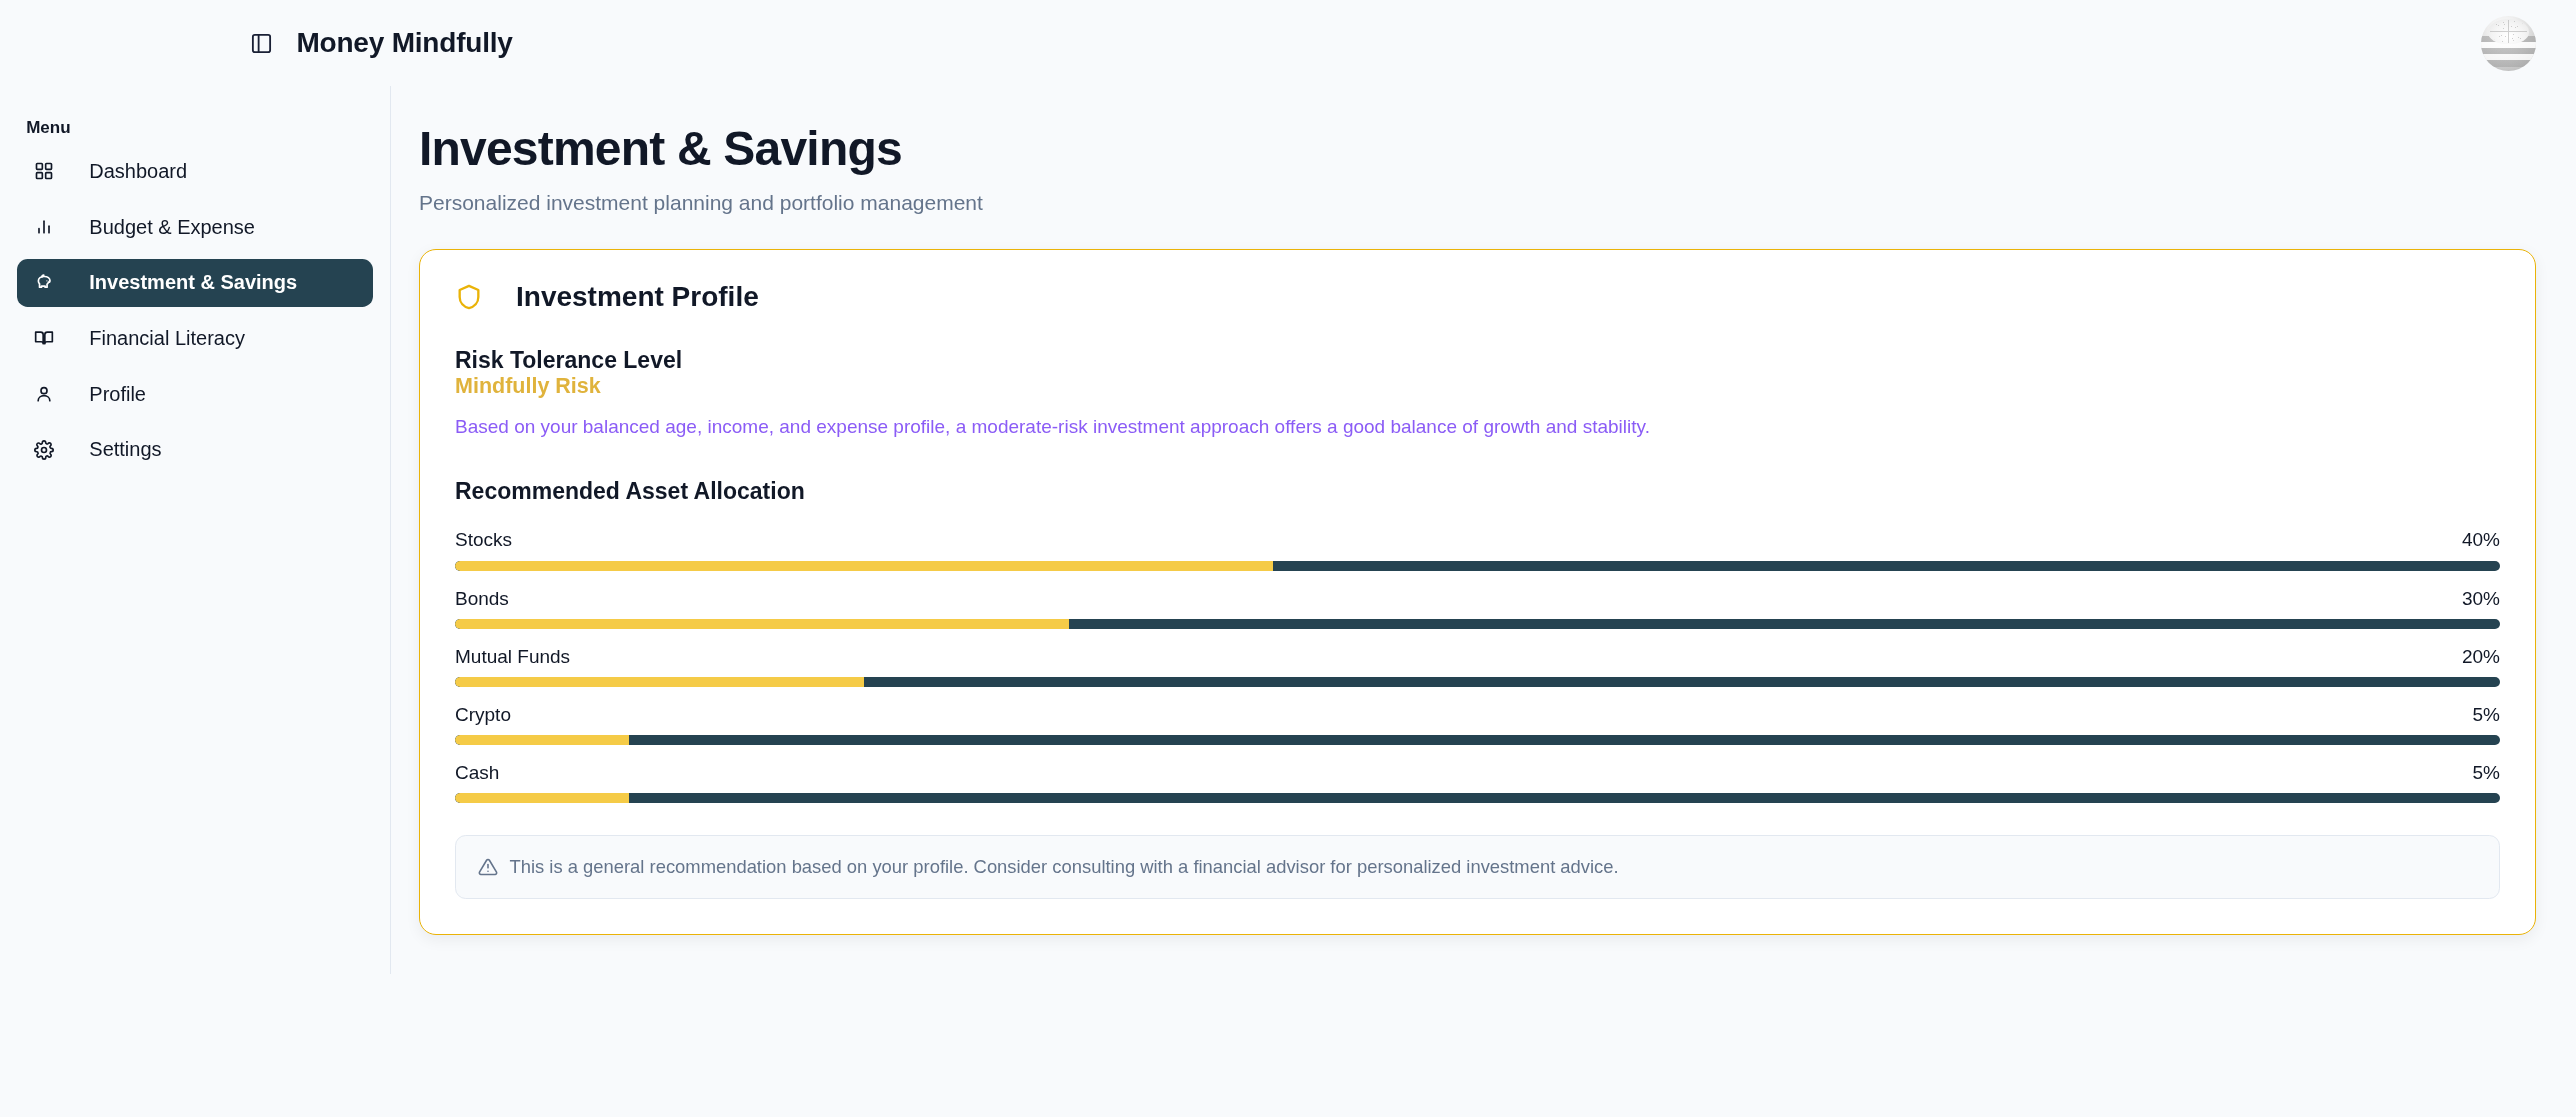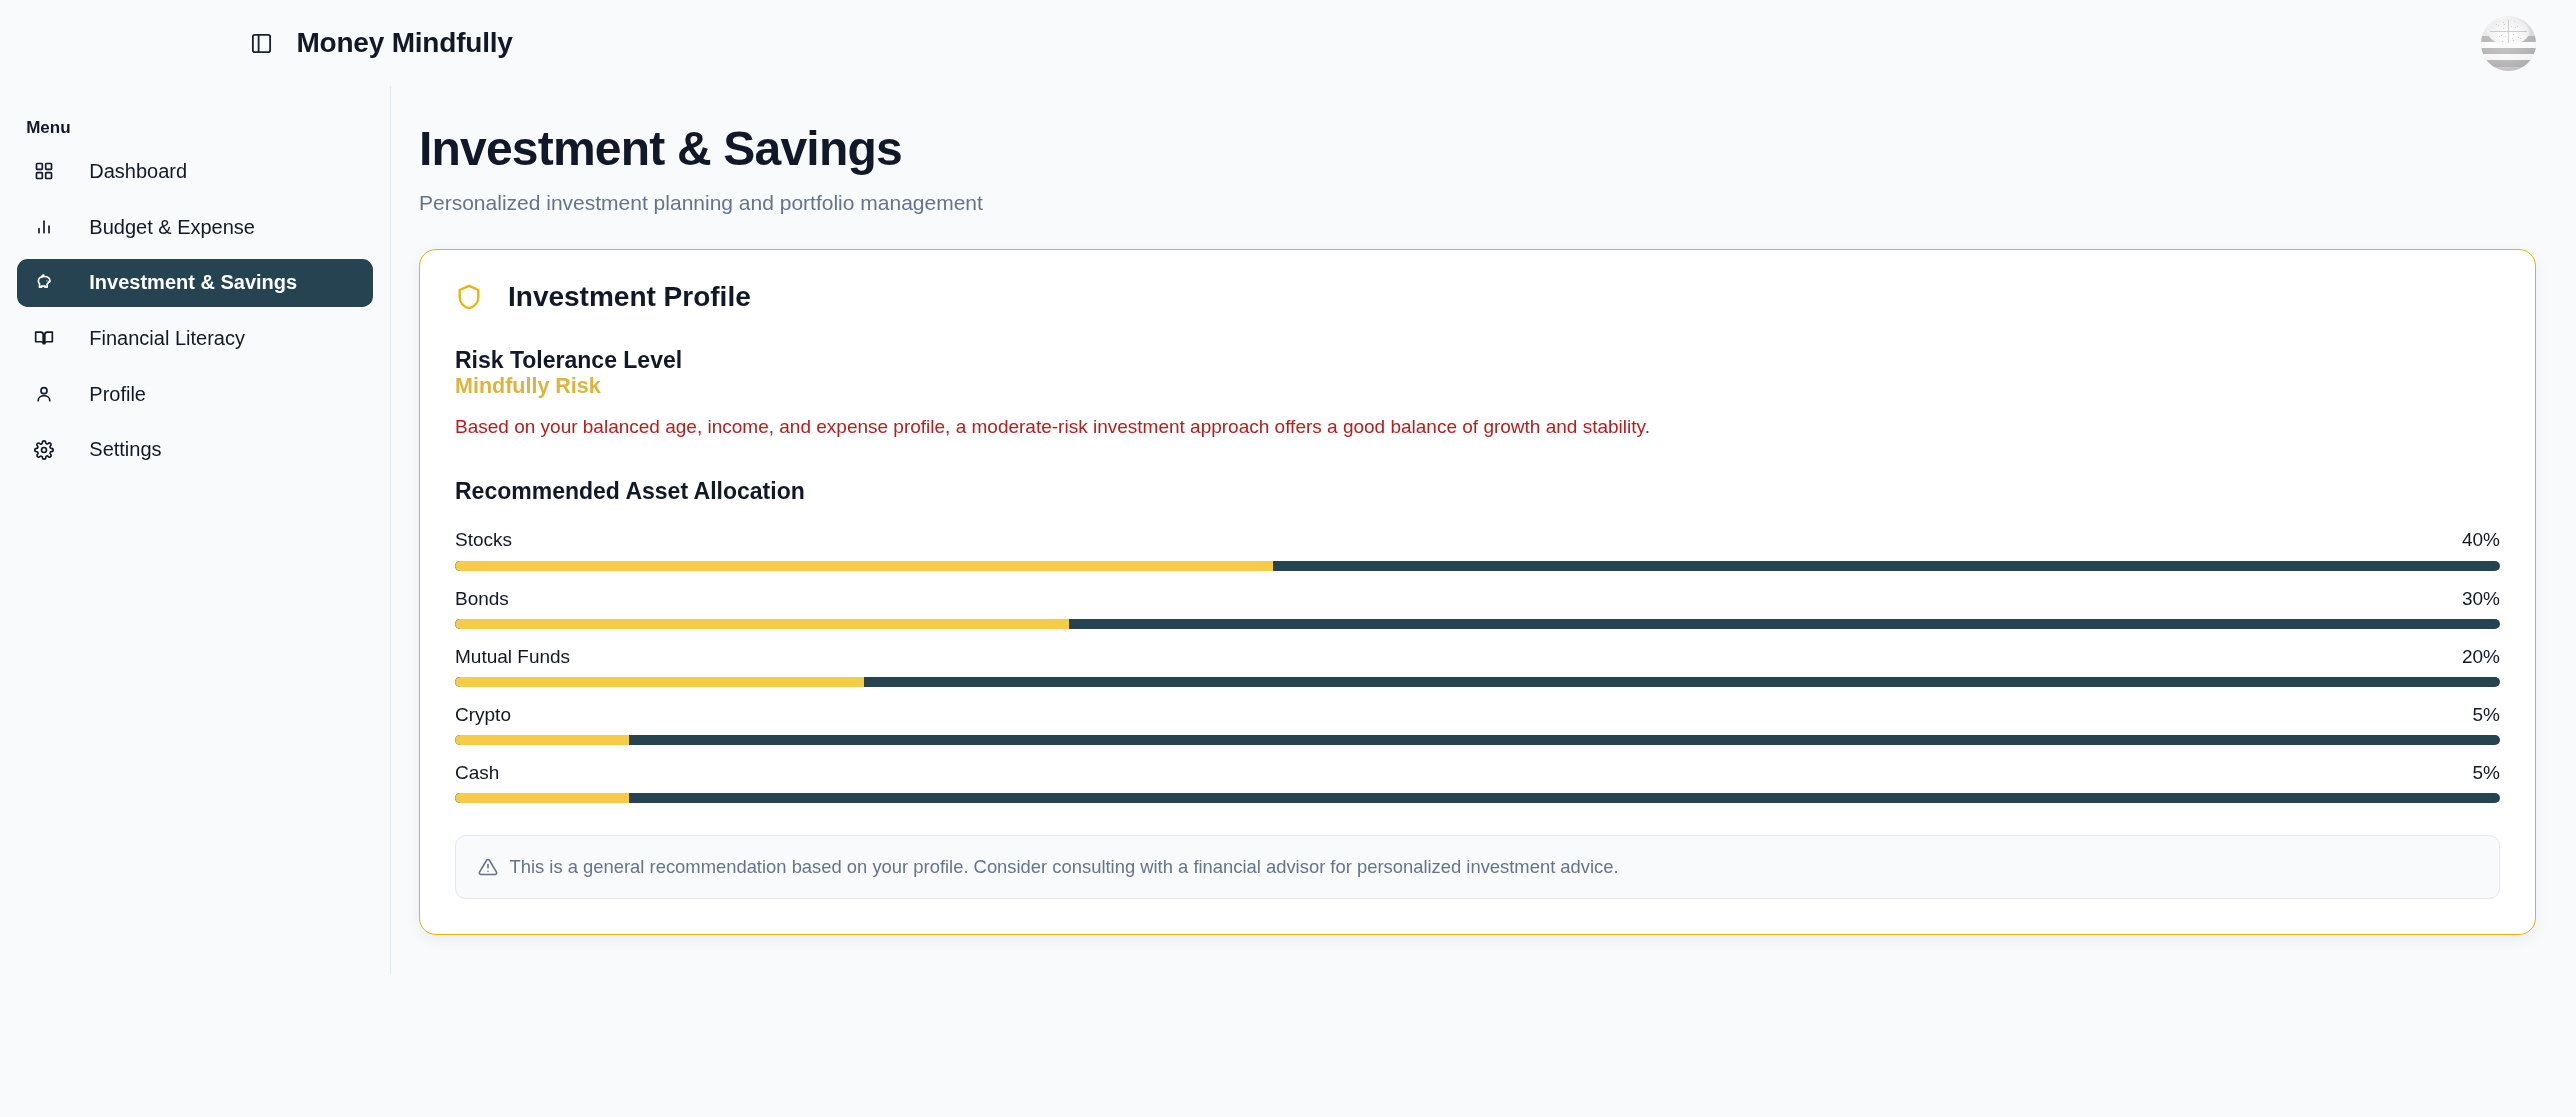--- a/index.html
+++ b/index.html
@@ -96,30 +96,30 @@
   .page-sub { margin-top: 15.3px; font-size: 21px; color: #64748b; }
 
   .card {
     margin-top: 34px;
     background: #ffffff;
     border: 1.5px solid #eab308;
     border-radius: 17px;
     box-shadow: 0 4.6px 15.3px rgba(15,23,42,0.06);
     padding: 31px 35px 35px 35px;
   }
-  .card-head { display: flex; align-items: center; gap: 24px; }
+  .card-head { display: flex; align-items: center; gap: 32px; }
   .card-head .shield { width: 29px; height: 29px; flex: 0 0 29px; }
   .card-title { font-size: 28px; font-weight: bold; color: #111827; }
 
   .section-row {
     margin-top: 34px; display: flex; align-items: baseline; justify-content: space-between; flex-direction: column;
   }
   .section-title { font-size: 23px; font-weight: bold; color: #111827; }
   .risk-badge { font-size: 21.5px; font-weight: bold; color: #e0b33c; }
-  .risk-desc { margin-top: 15.3px; font-size: 19px; color: #b91c1c; line-height: 1.4; }
+  .risk-desc { margin-top: 15.3px; font-size: 19px; color: #8b5cf6; line-height: 1.4; }
 
   .alloc-title { margin-top: 37px; font-size: 23px; font-weight: bold; color: #111827; }
 
   .bars { margin-top: 24.5px; }
   .bar-row { margin-bottom: 17px; }
   .bar-row:last-child { margin-bottom: 0; }
   .bar-head { display: flex; justify-content: space-between; align-items: baseline; }
   .bar-name { font-size: 19px; color: #111827; }
   .bar-pct { font-size: 19px; color: #111827; }
   .bar-track {

